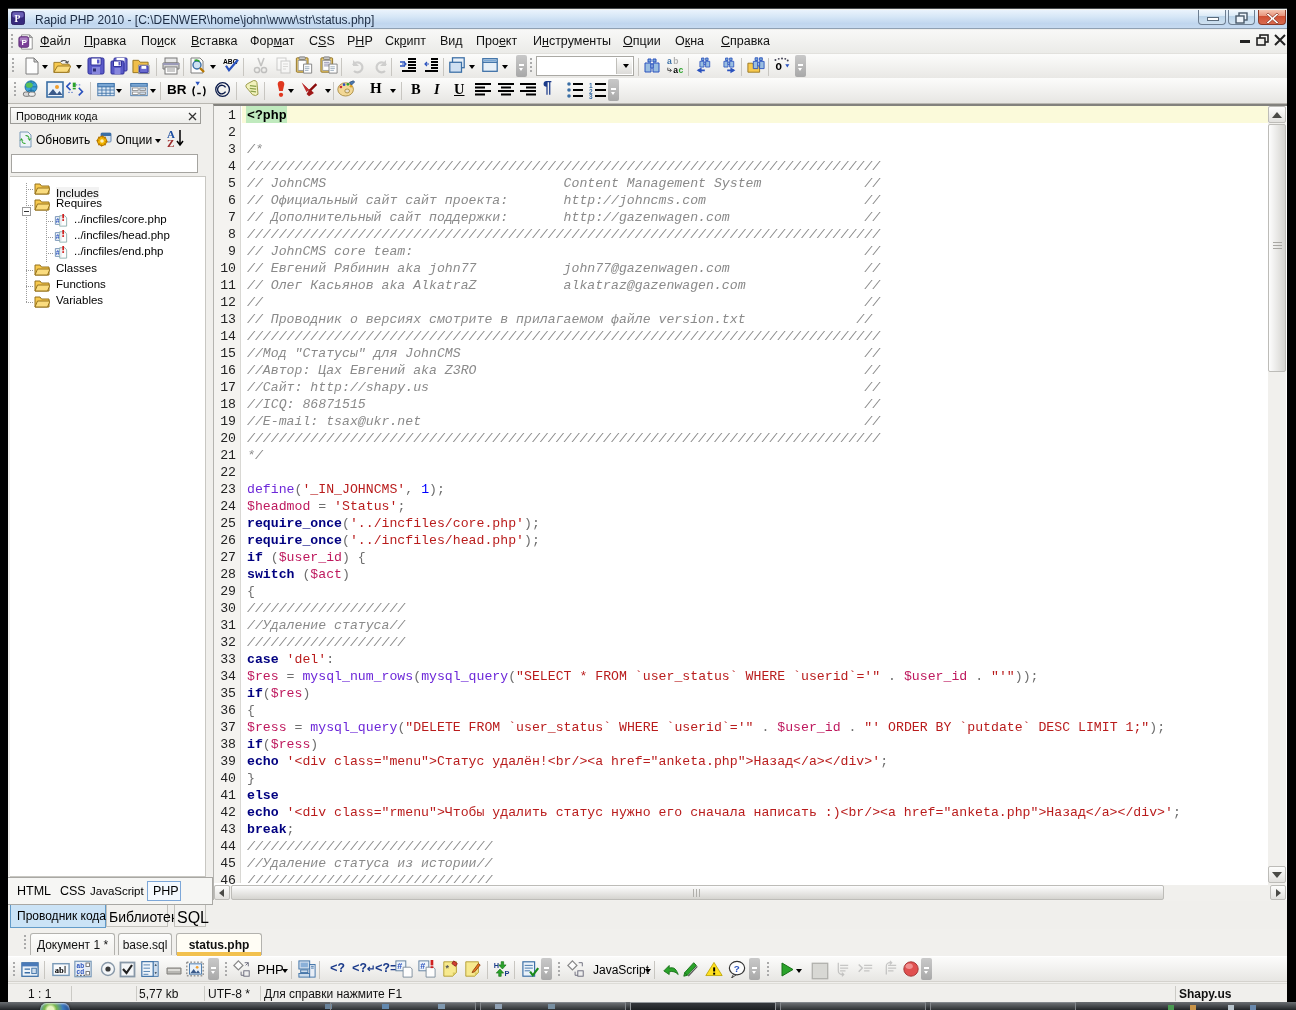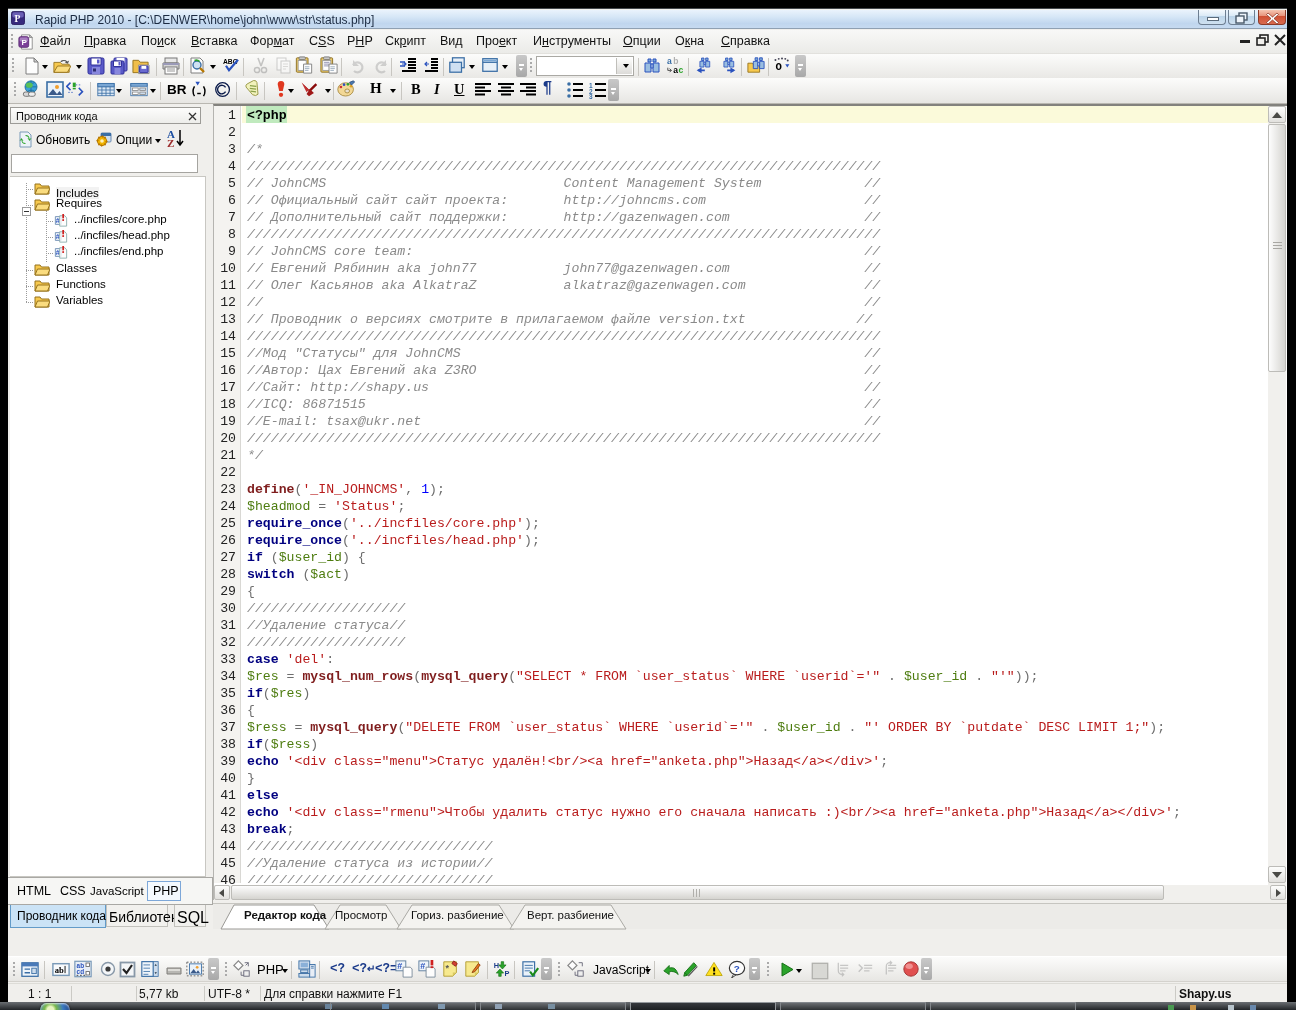--- a/index.html
+++ b/index.html
@@ -36,22 +36,22 @@
 .tline{position:absolute;background-image:repeating-linear-gradient(to bottom,#9a9a9a 0 1px,transparent 1px 2px)}
 .tlineh{position:absolute;background-image:repeating-linear-gradient(to right,#9a9a9a 0 1px,transparent 1px 2px);height:1px}
 
 #editor{position:absolute;left:205px;top:95px;width:1074px;height:796px;background:#fff;border-top:2px solid #83827e;border-left:1px solid #b5b4b0}
 #gutter{position:absolute;left:0;top:0;width:27px;height:777px;background:#f4f3f0;border-right:1px solid #d9d8d4}
 #codearea{position:absolute;left:28px;top:0;width:1026px;height:777px;overflow:hidden}
 pre.code{position:absolute;left:5px;top:1px;font-family:"Liberation Mono",monospace;font-size:13.2px;line-height:17px;color:#6e6e6e}
 pre.gut{position:absolute;right:4px;top:1px;font-family:"Liberation Mono",monospace;font-size:13.2px;line-height:17px;color:#222;text-align:right}
 .cm{color:#8a8a8a;font-style:italic}
 .kw{color:#000080;font-weight:bold}
-.fn{color:#7f1d1d;font-weight:bold}
-.vr{color:#4d7c0f}
+.fn{color:#6d28d9;font-weight:normal}
+.vr{color:#be185d}
 .st{color:#b91c1c}
 .nb{color:#0000ff}
 #line1hl{position:absolute;left:0;top:0;width:100%;height:17px;background:#fbfada}
 #phptok{position:absolute;left:4px;top:0;width:41px;height:17px;background:#c0eabe}
 
 .sbtn{position:absolute;background:linear-gradient(#fdfdfc,#e2e1de);border:1px solid #bdbcb8;border-radius:2px}
 .arr{position:absolute;width:0;height:0}
 #vscroll{position:absolute;left:1054px;top:0;width:18px;height:794px;background:#f1f0ed}
 #hscrollrow{position:absolute;left:0;top:779px;width:1072px;height:16px;background:#f1f0ed}
 
@@ -612,31 +612,25 @@
     <div class="abs" style="left:145px;top:6px;font-size:12.5px">PHP</div>
   </div>
   <div id="paneltabs">
     <div class="abs" style="left:2px;top:0;width:96px;height:23px;background:#cbe3f6;border:1px solid #639bc8;border-top:none"></div>
     <div class="abs" style="left:9px;top:4px;font-size:12px">Проводник кода</div>
     <div class="abs" style="left:98px;top:0;width:62px;height:22px;background:#f2f1ee;border:1px solid #c2c1bc;border-top:none"></div>
     <div class="abs" style="left:101px;top:4px;font-size:14px">Библиотека</div>
     <div class="abs" style="left:166px;top:0;width:32px;height:22px;background:#f2f1ee;border:1px solid #c2c1bc;border-top:none"></div>
     <div class="abs" style="left:169px;top:4px;font-size:16px">SQL</div>
   </div>
-  <div id="edtabs">
-    <svg class="abs" style="left:0;top:0" width="700" height="26" viewBox="0 0 700 26">
-      <path d="M8 25 L21 1 L101 1 L116 25 Z" fill="#fff" stroke="#9a9995"></path>
-      <path d="M112 25 L127 1 L173 1 L188 25 Z" fill="#f4f3f0" stroke="#aaa9a4"></path>
-      <path d="M184 25 L199 1 L286 1 L301 25 Z" fill="#f4f3f0" stroke="#aaa9a4"></path>
-      <path d="M297 25 L312 1 L398 1 L413 25 Z" fill="#f4f3f0" stroke="#aaa9a4"></path>
-    </svg>
-    <div class="edtab" style="left:31px;top:5px;font-weight:bold;white-space:nowrap;background:none">Редактор кода</div>
-    <div class="edtab" style="left:122px;top:5px;white-space:nowrap;background:none">Просмотр</div>
-    <div class="edtab" style="left:198px;top:5px;white-space:nowrap;background:none">Гориз. разбиение</div>
-    <div class="edtab" style="left:314px;top:5px;white-space:nowrap;background:none">Верт. разбиение</div>
+  <div id="doctabs">
+    <div class="grip" style="left:16px;top:6px"></div>
+    <div class="dtab" style="left:22px;width:85px;padding-top:4px">Документ 1 *</div>
+    <div class="dtab" style="left:110px;width:54px;padding-top:4px">base.sql</div>
+    <div class="dtab" style="left:168px;width:86px;background:#fffdf5;font-weight:bold;padding-top:4px">status.php<div class="abs" style="left:0;top:18px;width:84px;height:4px;background:#f2c14e"></div></div>
   </div>
   <div id="tb3">
     <div class="grip" style="left:5px;top:5px"></div>
     <svg class="ico" style="left:13px;top:4px" width="20" viewBox="0 0 20 18">
           <rect x="1" y="1" width="18" height="15" fill="#eef4fa" stroke="#3a6ea5" stroke-width="1.4"></rect>
           <path d="M1 1 h18 v4 h-18 z" fill="#4a7ab8"></path>
           <path d="M4 8 h6 M4 12 h6" stroke="#3a6ea5" stroke-width="1.6"></path>
           <rect x="12" y="7" width="5" height="6" fill="#cddcec" stroke="#3a6ea5"></rect>
         </svg>
     <div class="sep" style="left:36px;top:4px"></div>

